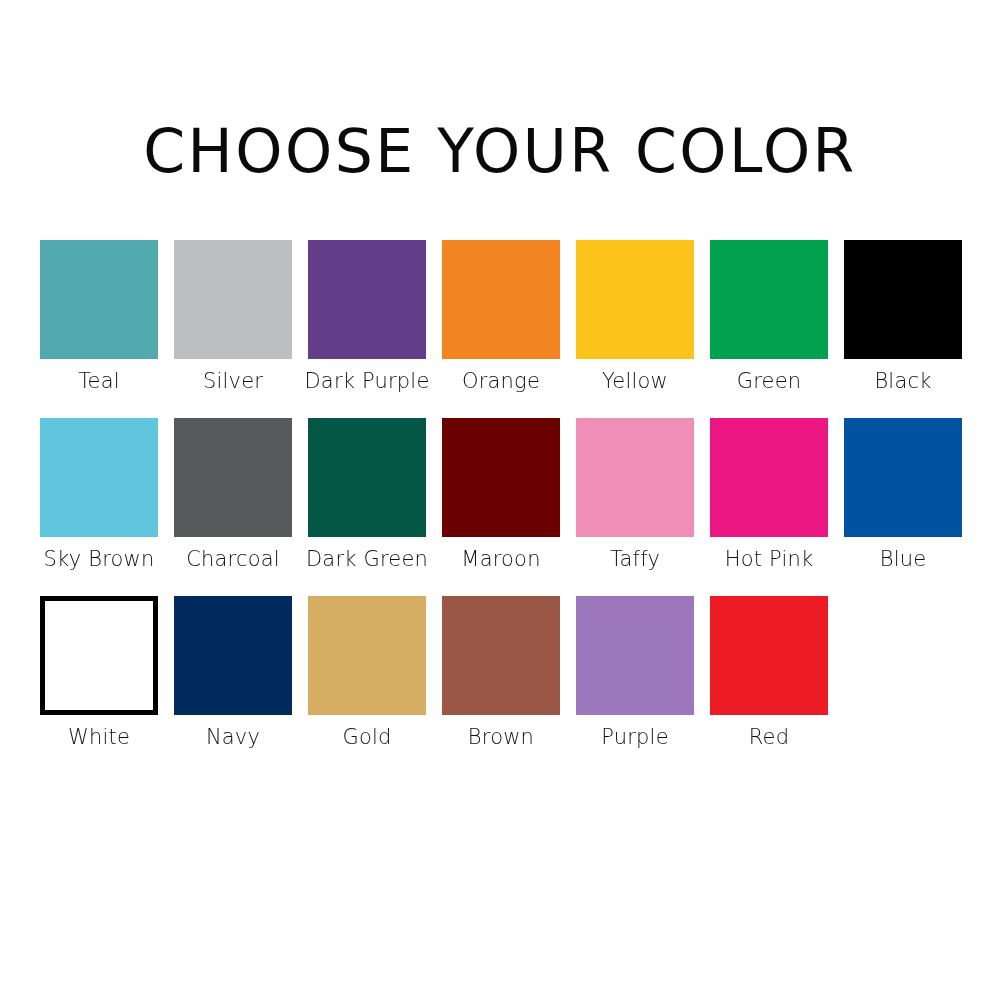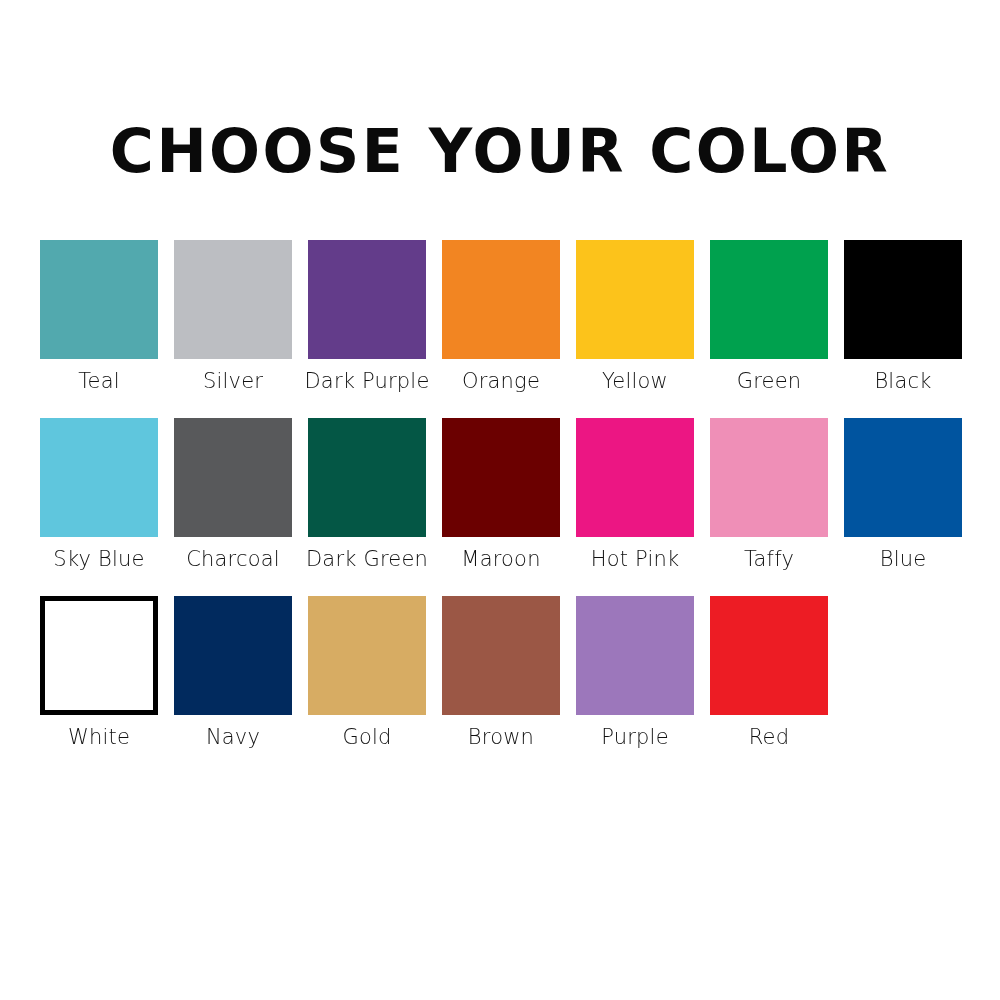--- a/index.html
+++ b/index.html
@@ -21,21 +21,21 @@
     box-sizing: border-box;
   }
 
   #title {
     position: absolute;
     top: 76px;
     left: 0;
     width: 1000px;
     text-align: center;
     font-family: "DejaVu Sans", sans-serif;
-    font-weight: 700;
+    font-weight: 400;
     font-size: 60px;
     line-height: 70px;
     letter-spacing: 2.5px;
     color: #0a0a0a;
     white-space: nowrap;
   }
 
   #grid {
     position: absolute;
     top: 240px;
@@ -118,41 +118,41 @@
           <div class="swatch-label">Green</div>
         </div>
         <div class="swatch-cell">
           <div class="swatch-chip" style="background-color: rgb(0, 0, 0);"></div>
           <div class="swatch-label">Black</div>
         </div>
       </div>
       <div class="swatch-row">
         <div class="swatch-cell">
           <div class="swatch-chip" style="background-color: rgb(95, 198, 221);"></div>
-          <div class="swatch-label">Sky Blue</div>
+          <div class="swatch-label">Sky Brown</div>
         </div>
         <div class="swatch-cell">
           <div class="swatch-chip" style="background-color: rgb(88, 89, 91);"></div>
           <div class="swatch-label">Charcoal</div>
         </div>
         <div class="swatch-cell">
           <div class="swatch-chip" style="background-color: rgb(4, 87, 69);"></div>
           <div class="swatch-label">Dark Green</div>
         </div>
         <div class="swatch-cell">
           <div class="swatch-chip" style="background-color: rgb(107, 0, 0);"></div>
           <div class="swatch-label">Maroon</div>
         </div>
         <div class="swatch-cell">
+          <div class="swatch-chip" style="background-color: rgb(239, 143, 183);"></div>
+          <div class="swatch-label">Taffy</div>
+        </div>
+        <div class="swatch-cell">
           <div class="swatch-chip" style="background-color: rgb(236, 22, 131);"></div>
           <div class="swatch-label">Hot Pink</div>
-        </div>
-        <div class="swatch-cell">
-          <div class="swatch-chip" style="background-color: rgb(239, 143, 183);"></div>
-          <div class="swatch-label">Taffy</div>
         </div>
         <div class="swatch-cell">
           <div class="swatch-chip" style="background-color: rgb(0, 84, 159);"></div>
           <div class="swatch-label">Blue</div>
         </div>
       </div>
       <div class="swatch-row">
         <div class="swatch-cell">
           <div class="swatch-chip bordered" style="background-color: rgb(255, 255, 255);"></div>
           <div class="swatch-label">White</div>

